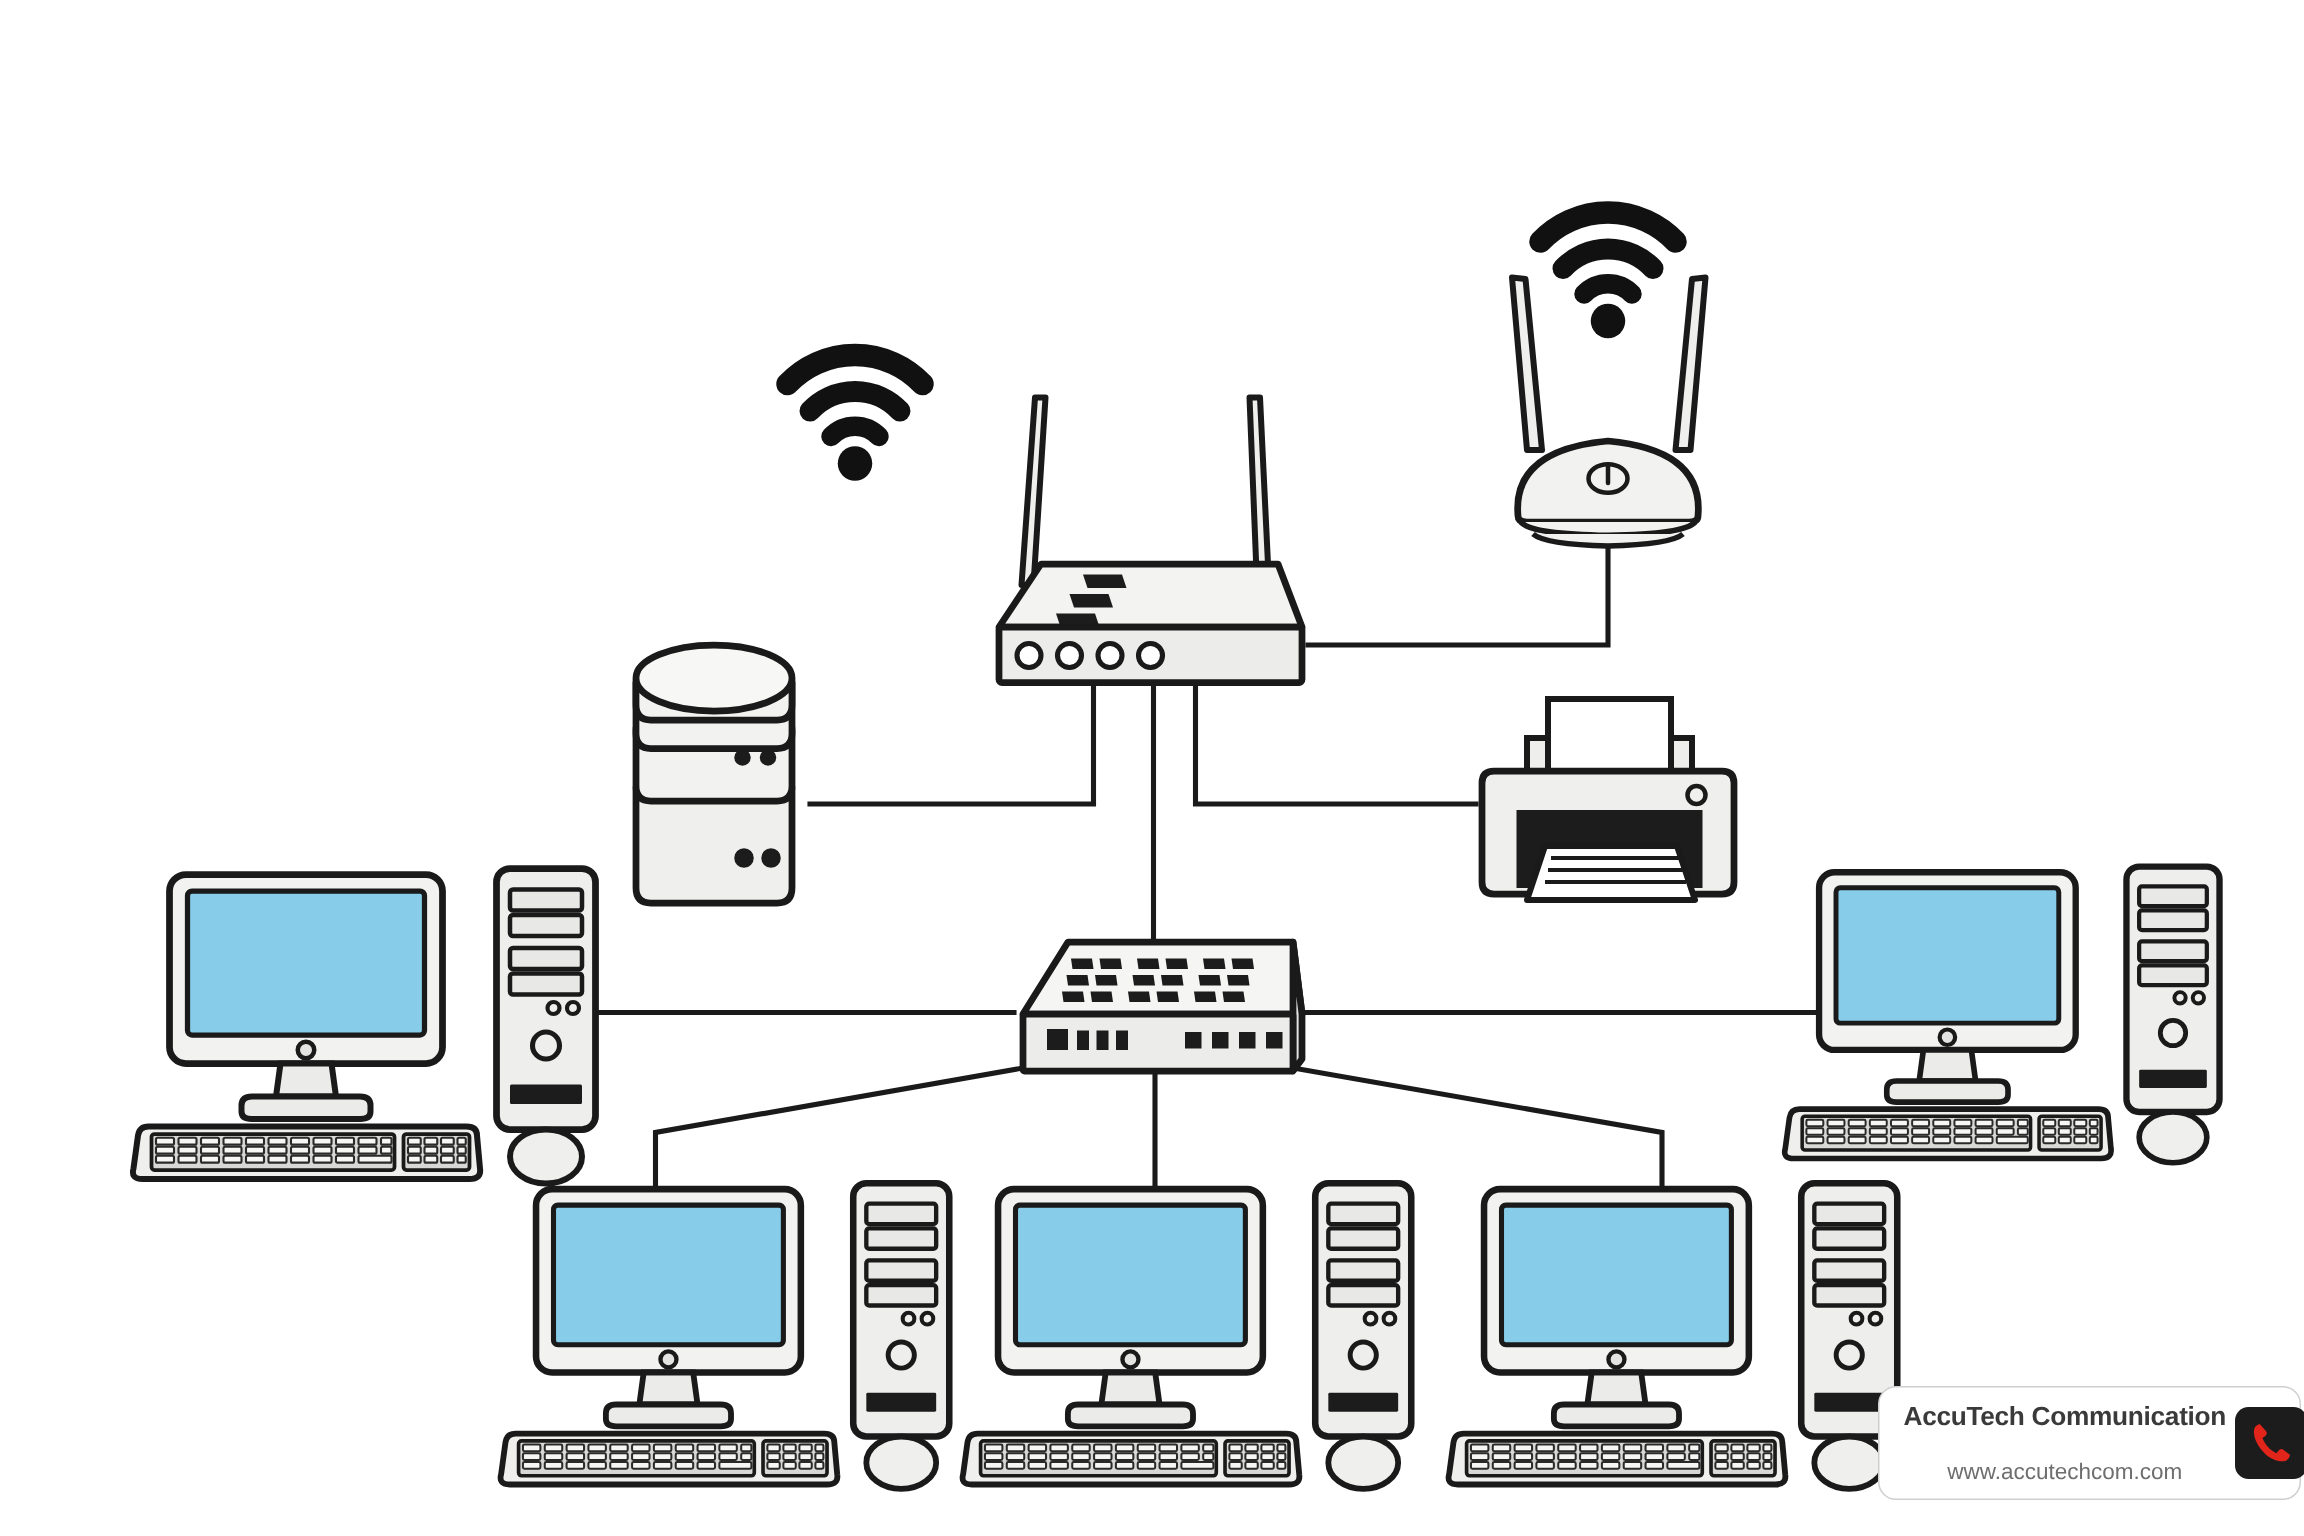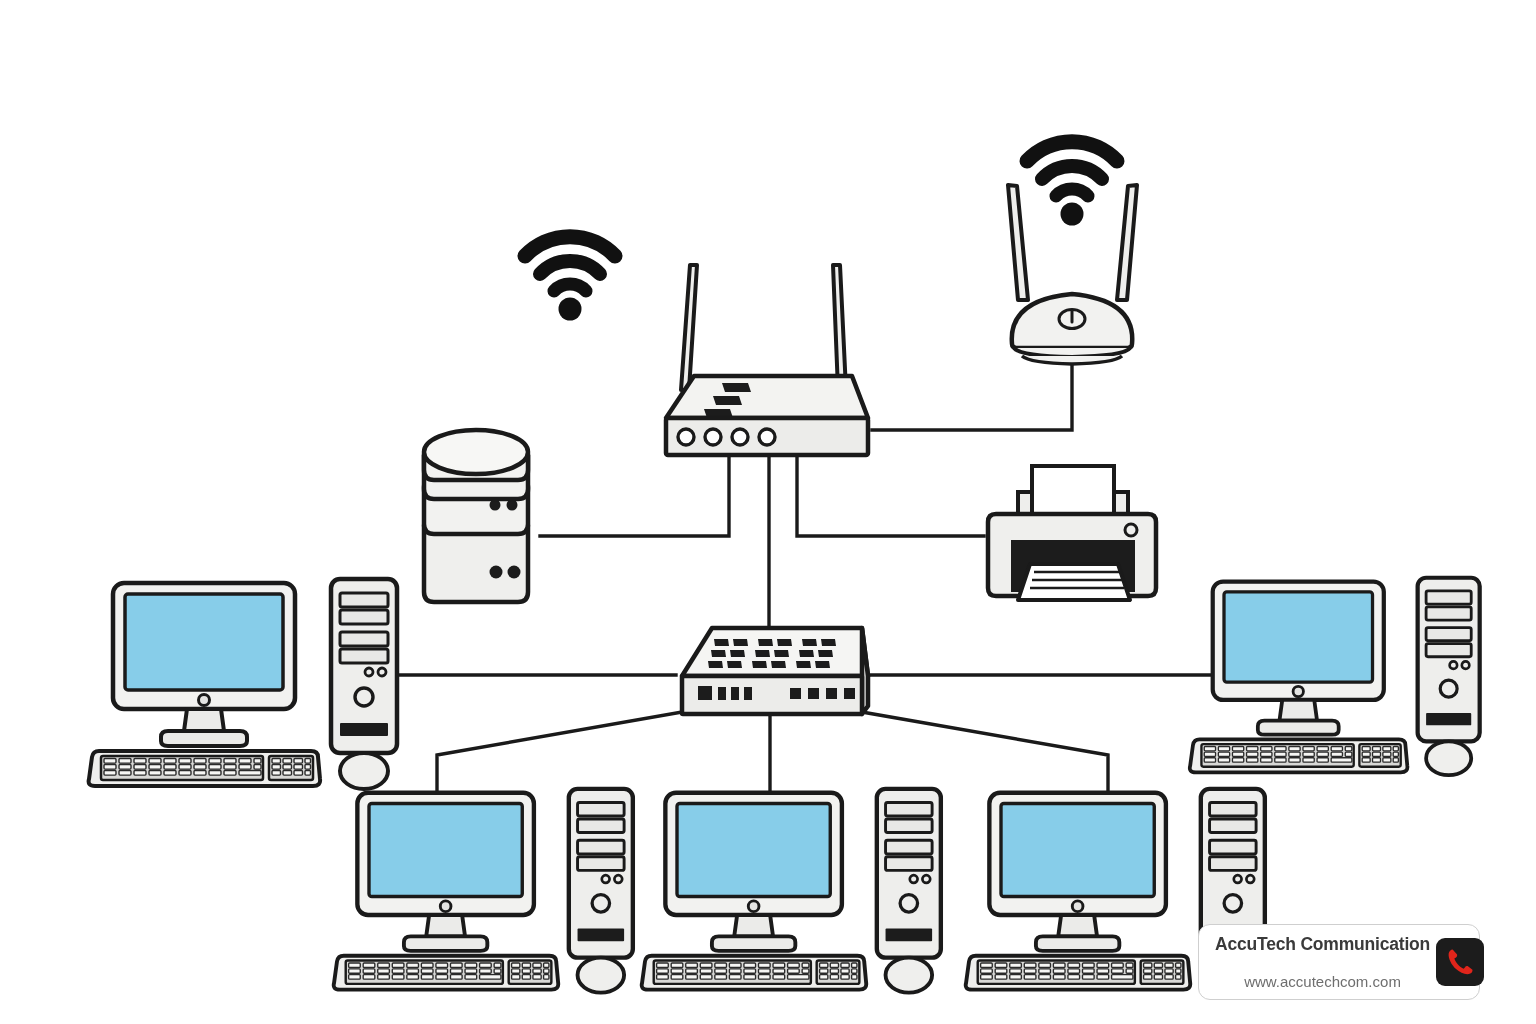--- a/index.html
+++ b/index.html
@@ -23,21 +23,21 @@
     height: 1024px;
   }
   svg#net-svg {
     display: block;
     width: 1536px;
     height: 1024px;
   }
   
   #watermark {
     position: absolute;
-    left: 1198px;
+    left: 1252px;
     top: 924px;
     width: 282px;
     height: 76px;
     background: #ffffff;
     border: 1.5px solid #cfcfcf;
     border-radius: 12px;
     box-sizing: border-box;
     display: flex;
     align-items: center;
     justify-content: space-between;

